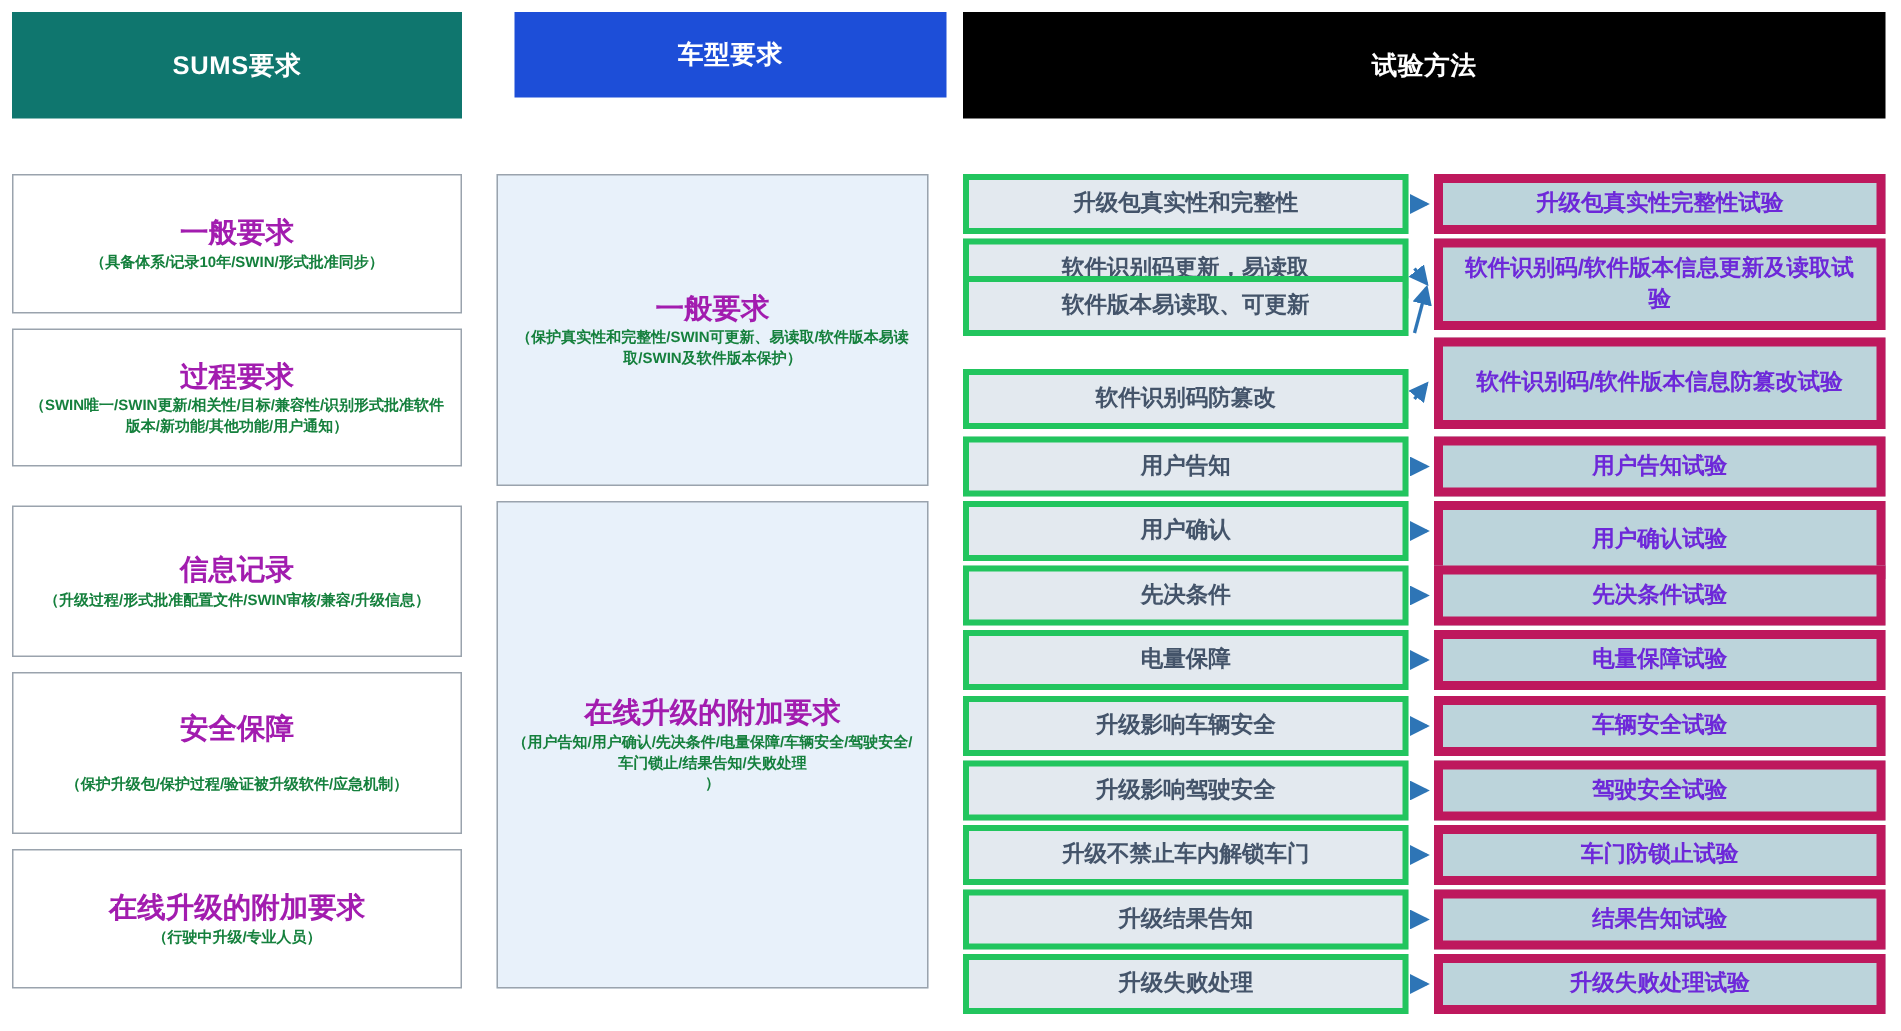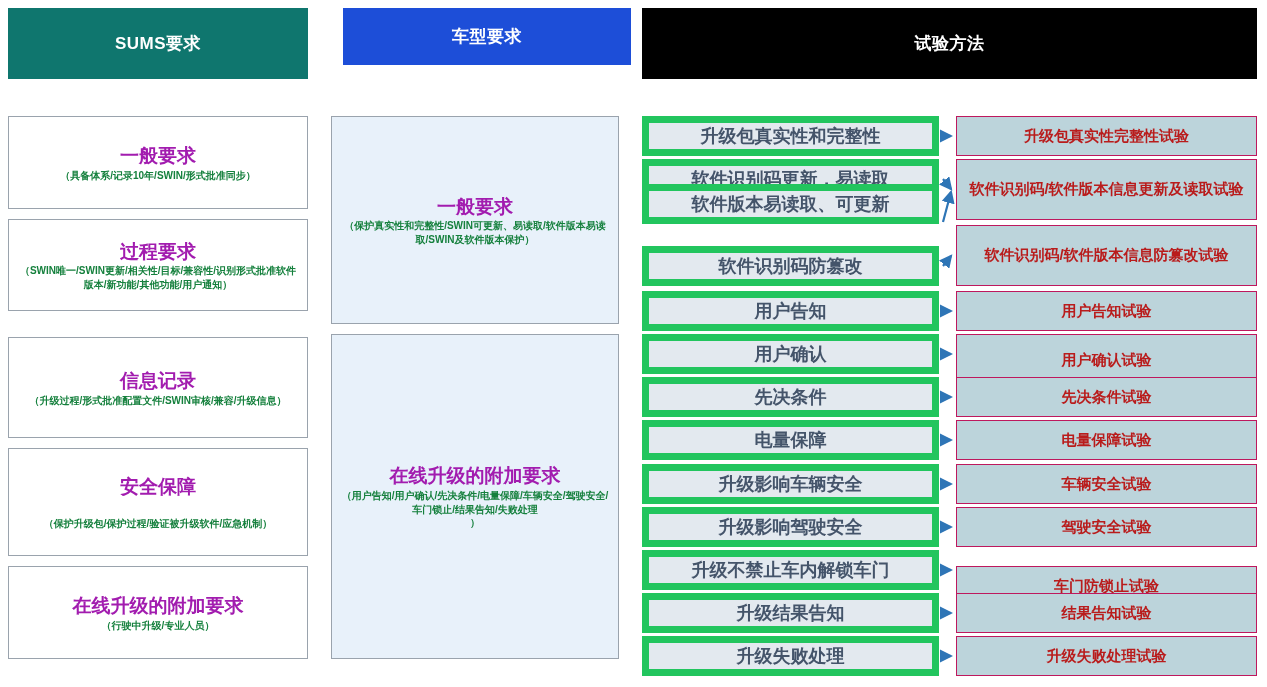--- a/index.html
+++ b/index.html
@@ -53,29 +53,29 @@
     background:#e8f1fa;
     border:1px solid #9aa3ad;
   }
   #c2-0{top:116px;height:208px;}
   #c2-1{top:334px;height:325px;}
 
   
   .c3a{
     left:642px;width:297px;height:40px;
     background:#e3e9ef;
-    border:7px solid #22c55e;
-    font-size:18px;font-weight:bold;color:#44546a;
+    border:4px solid #22c55e;
+    font-size:15px;font-weight:bold;color:#44546a;
   }
   
   .c3b{
     left:956px;width:301px;
     background:#bcd4db;
-    border:1px solid #be185d;
-    font-size:15px;font-weight:bold;color:#b91c1c;
+    border:6px solid #be185d;
+    font-size:15px;font-weight:bold;color:#6d28d9;
     padding:0 8px;
   }
 
   
   #arrows{position:absolute;left:0;top:0;width:1267px;height:687px;}
 </style>
 </head>
 <body>
 
 <div class="page">
@@ -181,21 +181,21 @@
     </div>
   <div class="box c3b" style="top:420px;height:40px">
       <span>电量保障试验</span>
     </div>
   <div class="box c3b" style="top:464px;height:40px">
       <span>车辆安全试验</span>
     </div>
   <div class="box c3b" style="top:507px;height:40px">
       <span>驾驶安全试验</span>
     </div>
-  <div class="box c3b" style="top:566px;height:40px">
+  <div class="box c3b" style="top:550px;height:40px">
       <span>车门防锁止试验</span>
     </div>
   <div class="box c3b" style="top:593px;height:40px">
       <span>结果告知试验</span>
     </div>
   <div class="box c3b" style="top:636px;height:40px">
       <span>升级失败处理试验</span>
     </div>
 
   <svg id="arrows" viewBox="0 0 1267 687">

